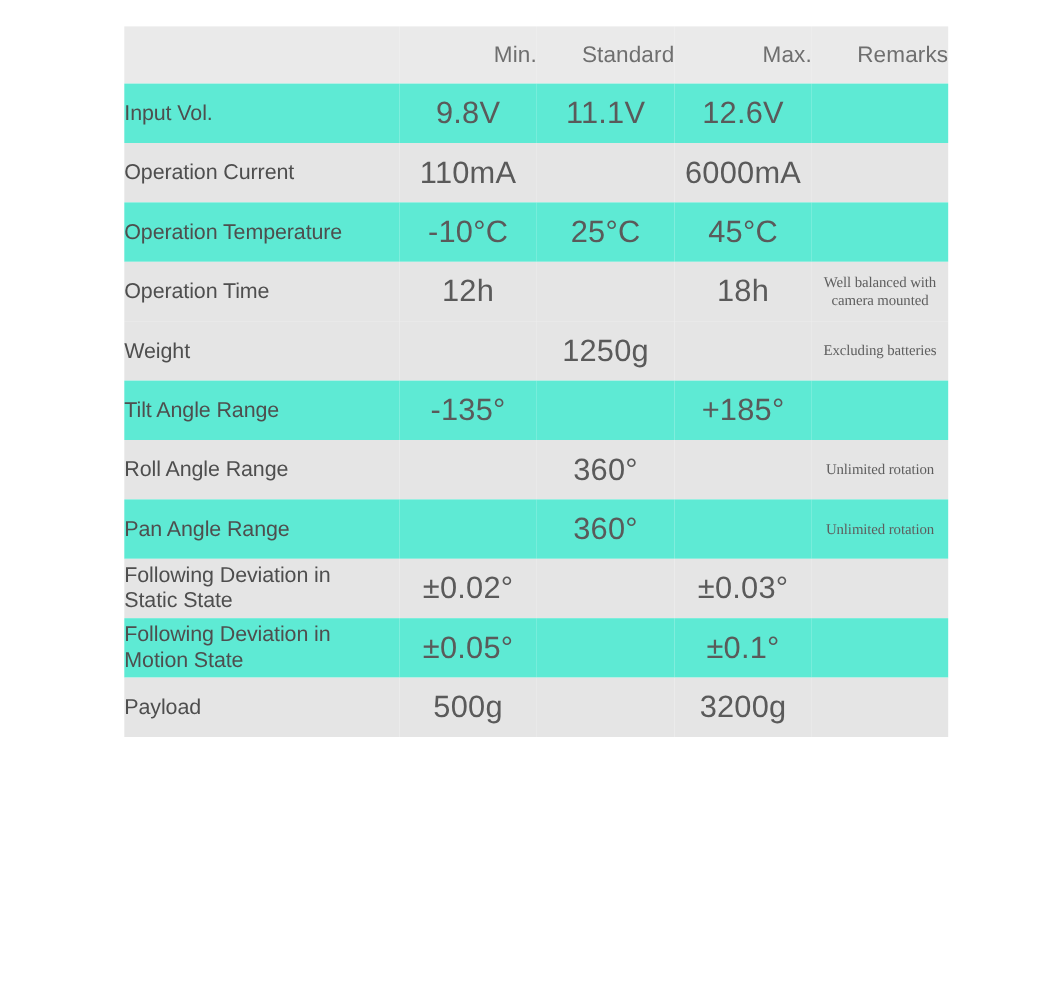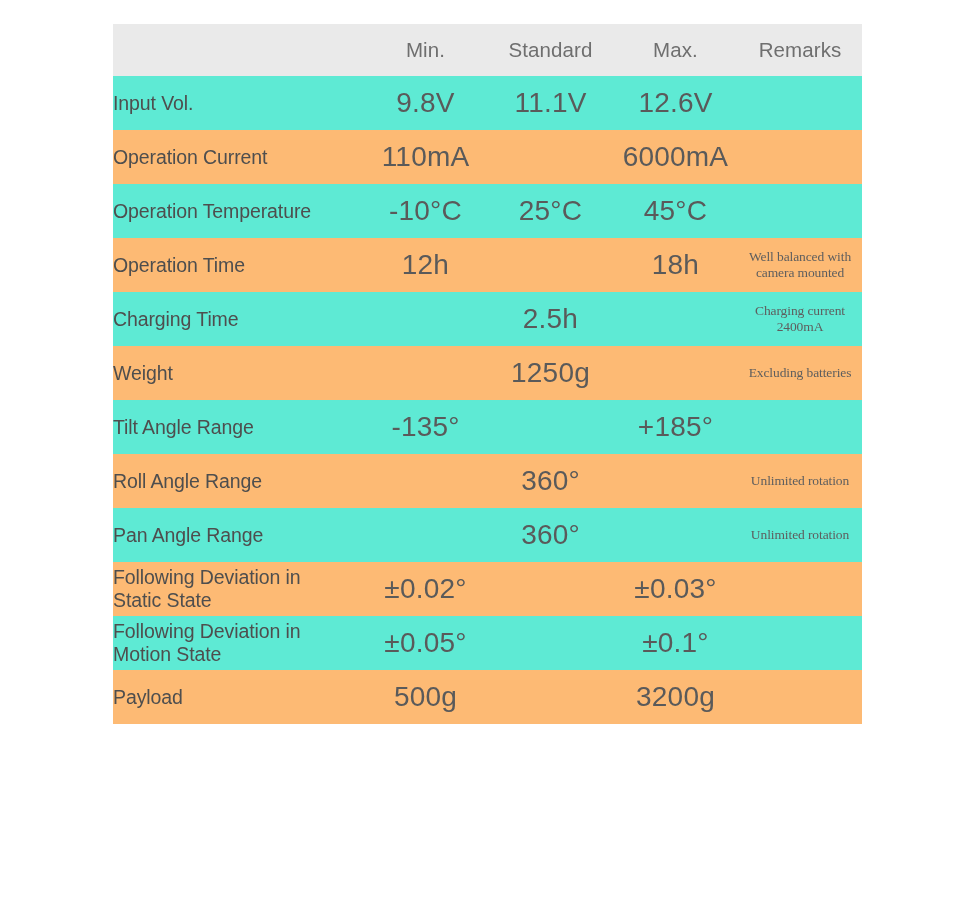--- a/index.html
+++ b/index.html
@@ -31,39 +31,39 @@
   table.spec col.c-name   { width: 250px; }
   table.spec col.c-min    { width: 125px; }
   table.spec col.c-std    { width: 125px; }
   table.spec col.c-max    { width: 125px; }
   table.spec col.c-rem    { width: 124px; }
 
   table.spec tr.row-head {
     background: #eaeaea;
   }
   table.spec tr.row-alt {
-    background: #fdba74;
+    background: #e5e5e5;
     border-radius: 16px;
   }
   table.spec tr.row-plain {
     background: #5eead4;
   }
 
   table.spec th,
   table.spec td {
     padding: 0;
     border: 0;
     vertical-align: middle;
     font-weight: normal;
   }
 
   
   th.h-name { height: 54px; }
   th.h-col {
-    text-align: center;
+    text-align: right;
     font-size: 20.5px;
     color: #6f6f6f;
     height: 54px;
     letter-spacing: 0.1px;
   }
 
   
   td.cell-name {
     font-size: 19.5px;
     color: #4e4e4e;
@@ -145,30 +145,20 @@
         <td class="cell-name">Operation Time</td>
         <td class="cell-val">12h</td>
         <td class="cell-val"></td>
         <td class="cell-val">18h</td>
         <td class="cell-rem">
           <span class="two-line">Well balanced with</span>
           <span class="two-line">camera mounted</span>
         </td>
       </tr>
 
-      <tr class="row-plain r-h54">
-        <td class="cell-name">Charging Time</td>
-        <td class="cell-val"></td>
-        <td class="cell-val">2.5h</td>
-        <td class="cell-val"></td>
-        <td class="cell-rem">
-          <span class="two-line">Charging current</span>
-          <span class="two-line">2400mA</span>
-        </td>
-      </tr>
 
       <tr class="row-alt r-h54">
         <td class="cell-name">Weight</td>
         <td class="cell-val"></td>
         <td class="cell-val">1250g</td>
         <td class="cell-val"></td>
         <td class="cell-rem">
           <span class="two-line">Excluding batteries</span>
         </td>
       </tr>

